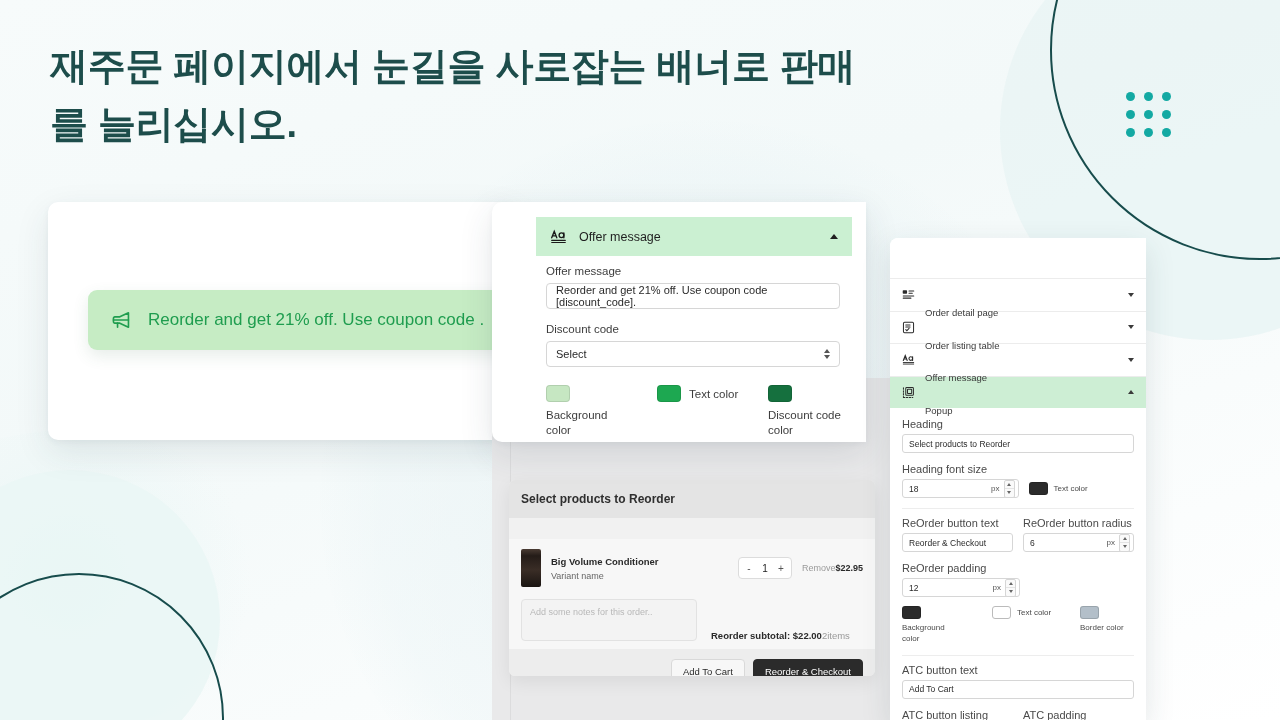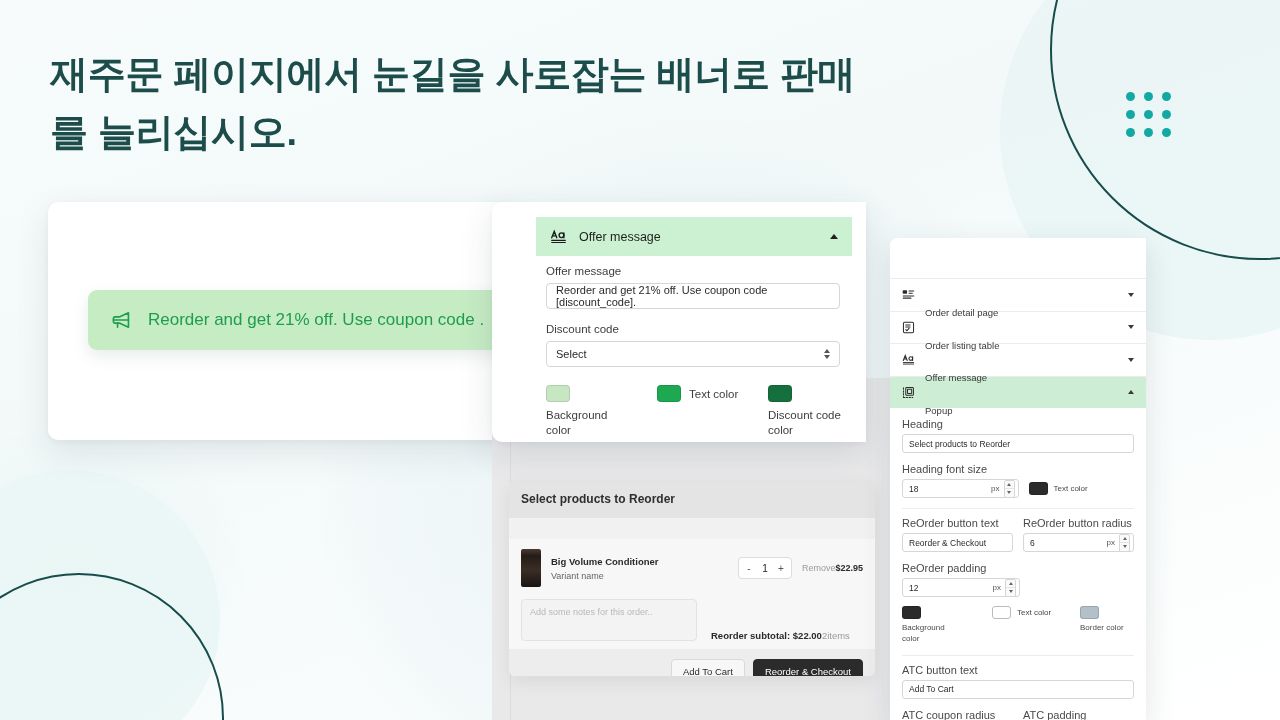--- a/index.html
+++ b/index.html
@@ -62,21 +62,20 @@
   #headline {
     position: absolute;
     left: 50px; top: 38px;
     width: 820px;
     font-size: 38px;
     line-height: 1.52;
     font-weight: 700;
     color: #1d4d4b;
     letter-spacing: -.3px;
     white-space: pre-wrap;
-    margin-top: 8px;
   }
 
   
   #preview-card {
     position: absolute;
     left: 48px; top: 202px;
     width: 468px; height: 238px;
     background: #ffffff;
     border-radius: 10px;
     box-shadow: 0 12px 34px rgba(40,60,70,.10), 0 2px 6px rgba(40,60,70,.05);
@@ -510,17 +509,17 @@
         <div class="rsw-lab">Border color</div>
       </div>
     </div>
 
     <div class="hr"></div>
 
     <div class="mt8 rlabel">ATC button text</div>
     <div class="rinput">Add To Cart</div>
 
     <div class="two-col mt10">
-      <div class="rlabel">ATC coupon radius</div>
+      <div class="rlabel">ATC button listing</div>
       <div class="rlabel">ATC padding</div>
     </div>
   </div>
 </div>
 
 </body></html>

